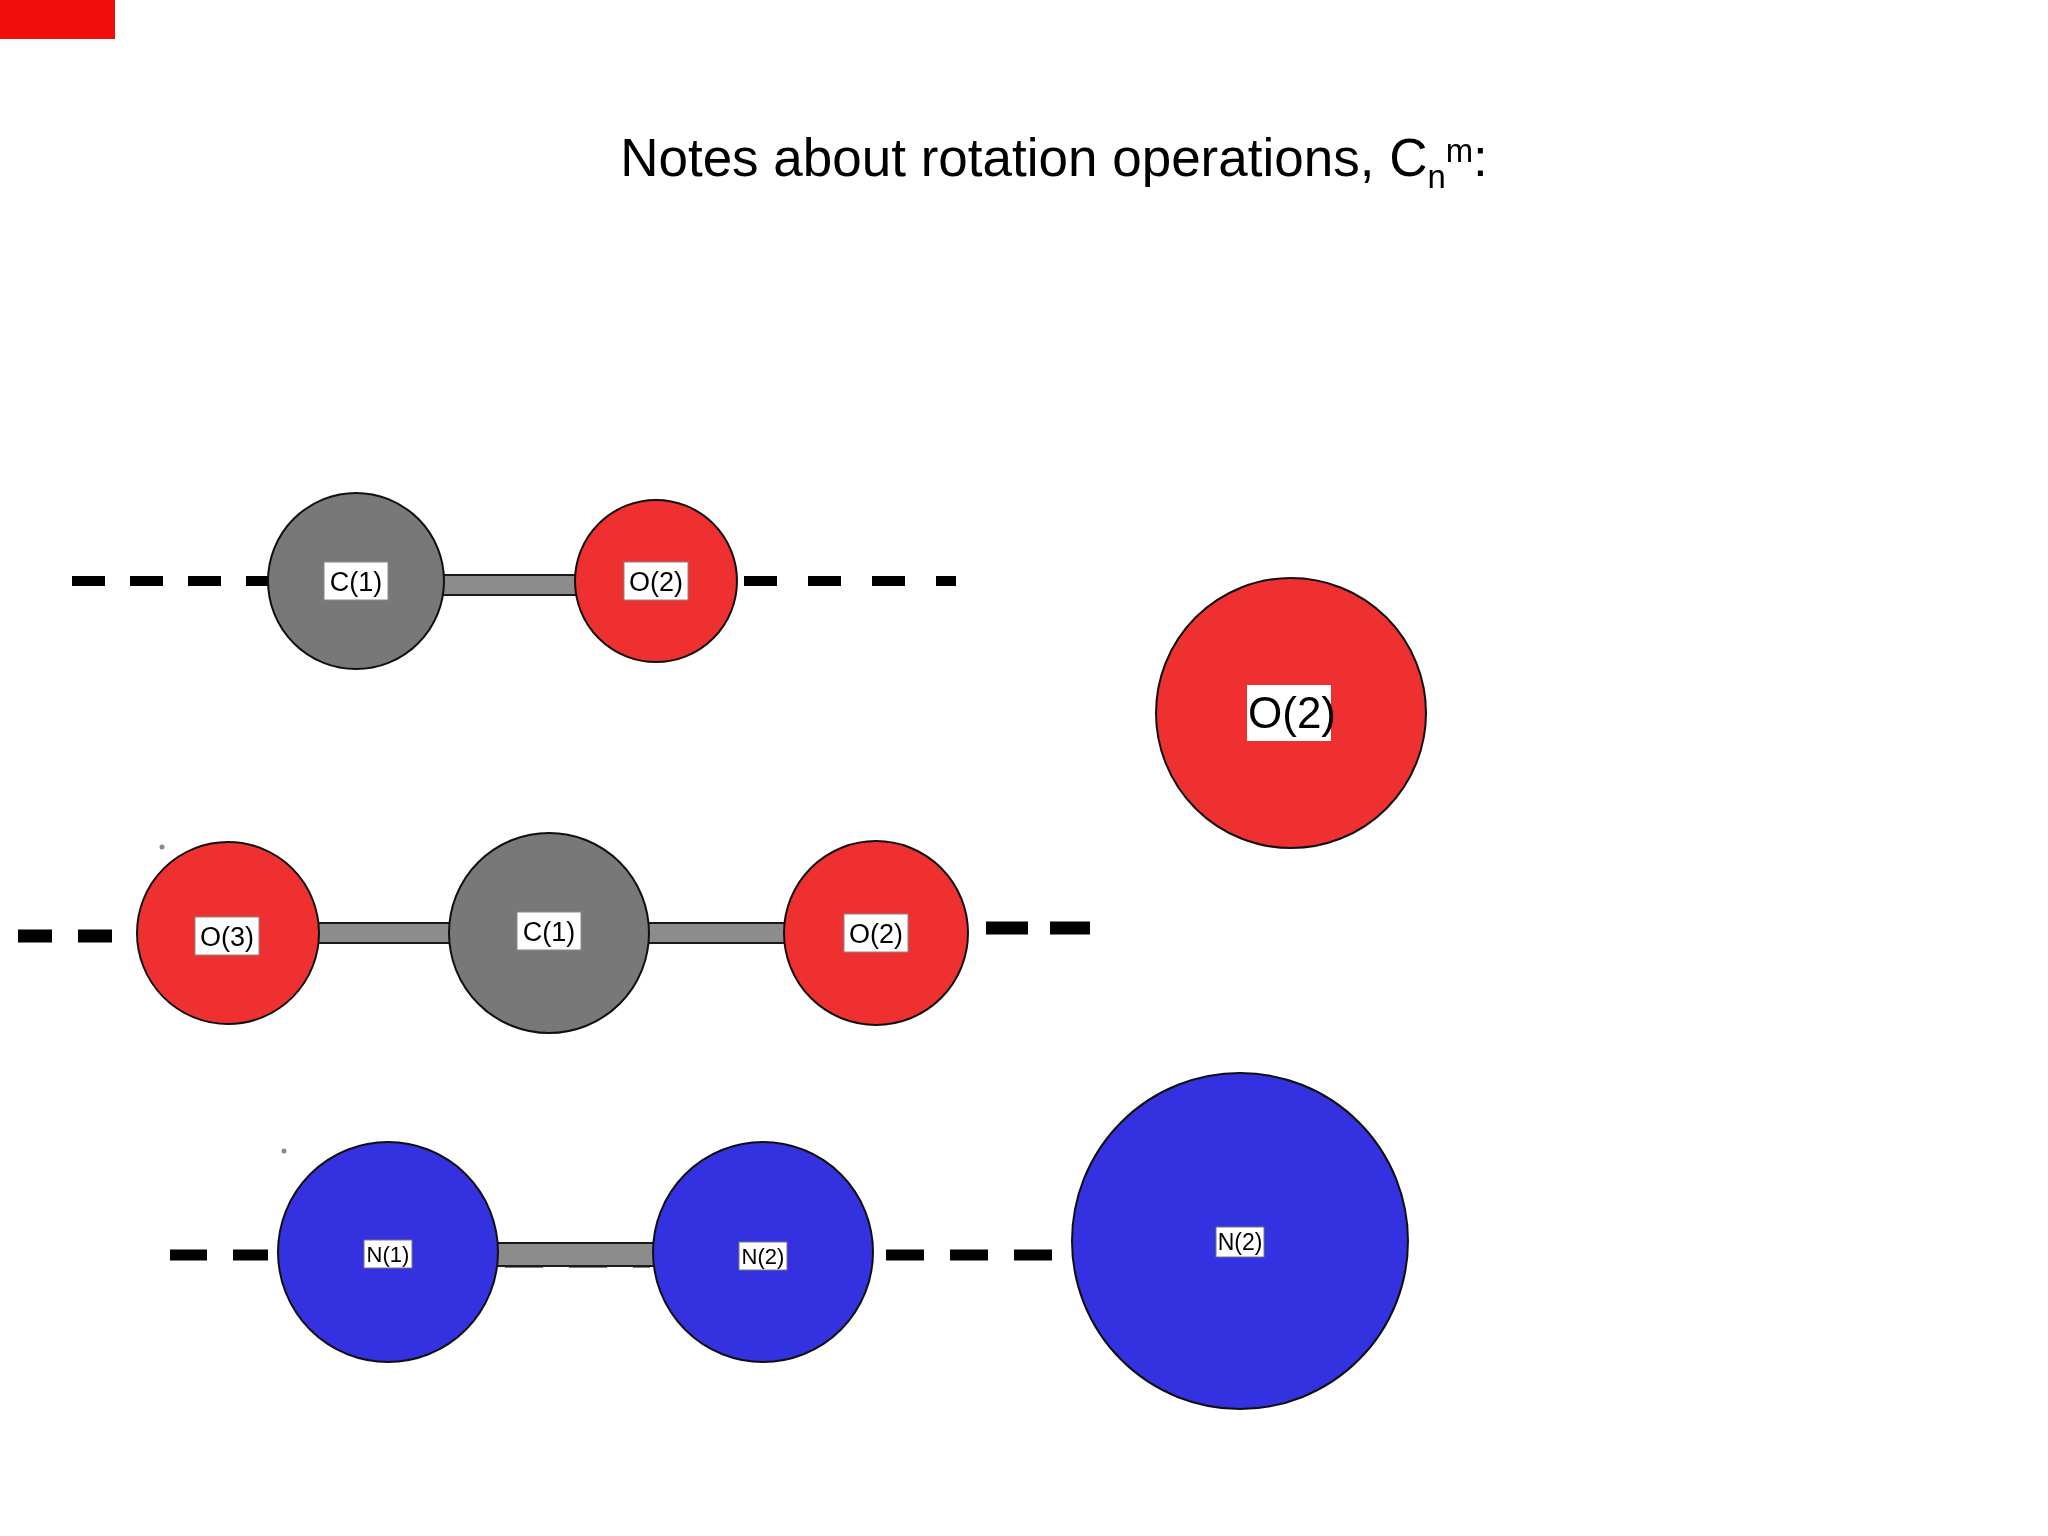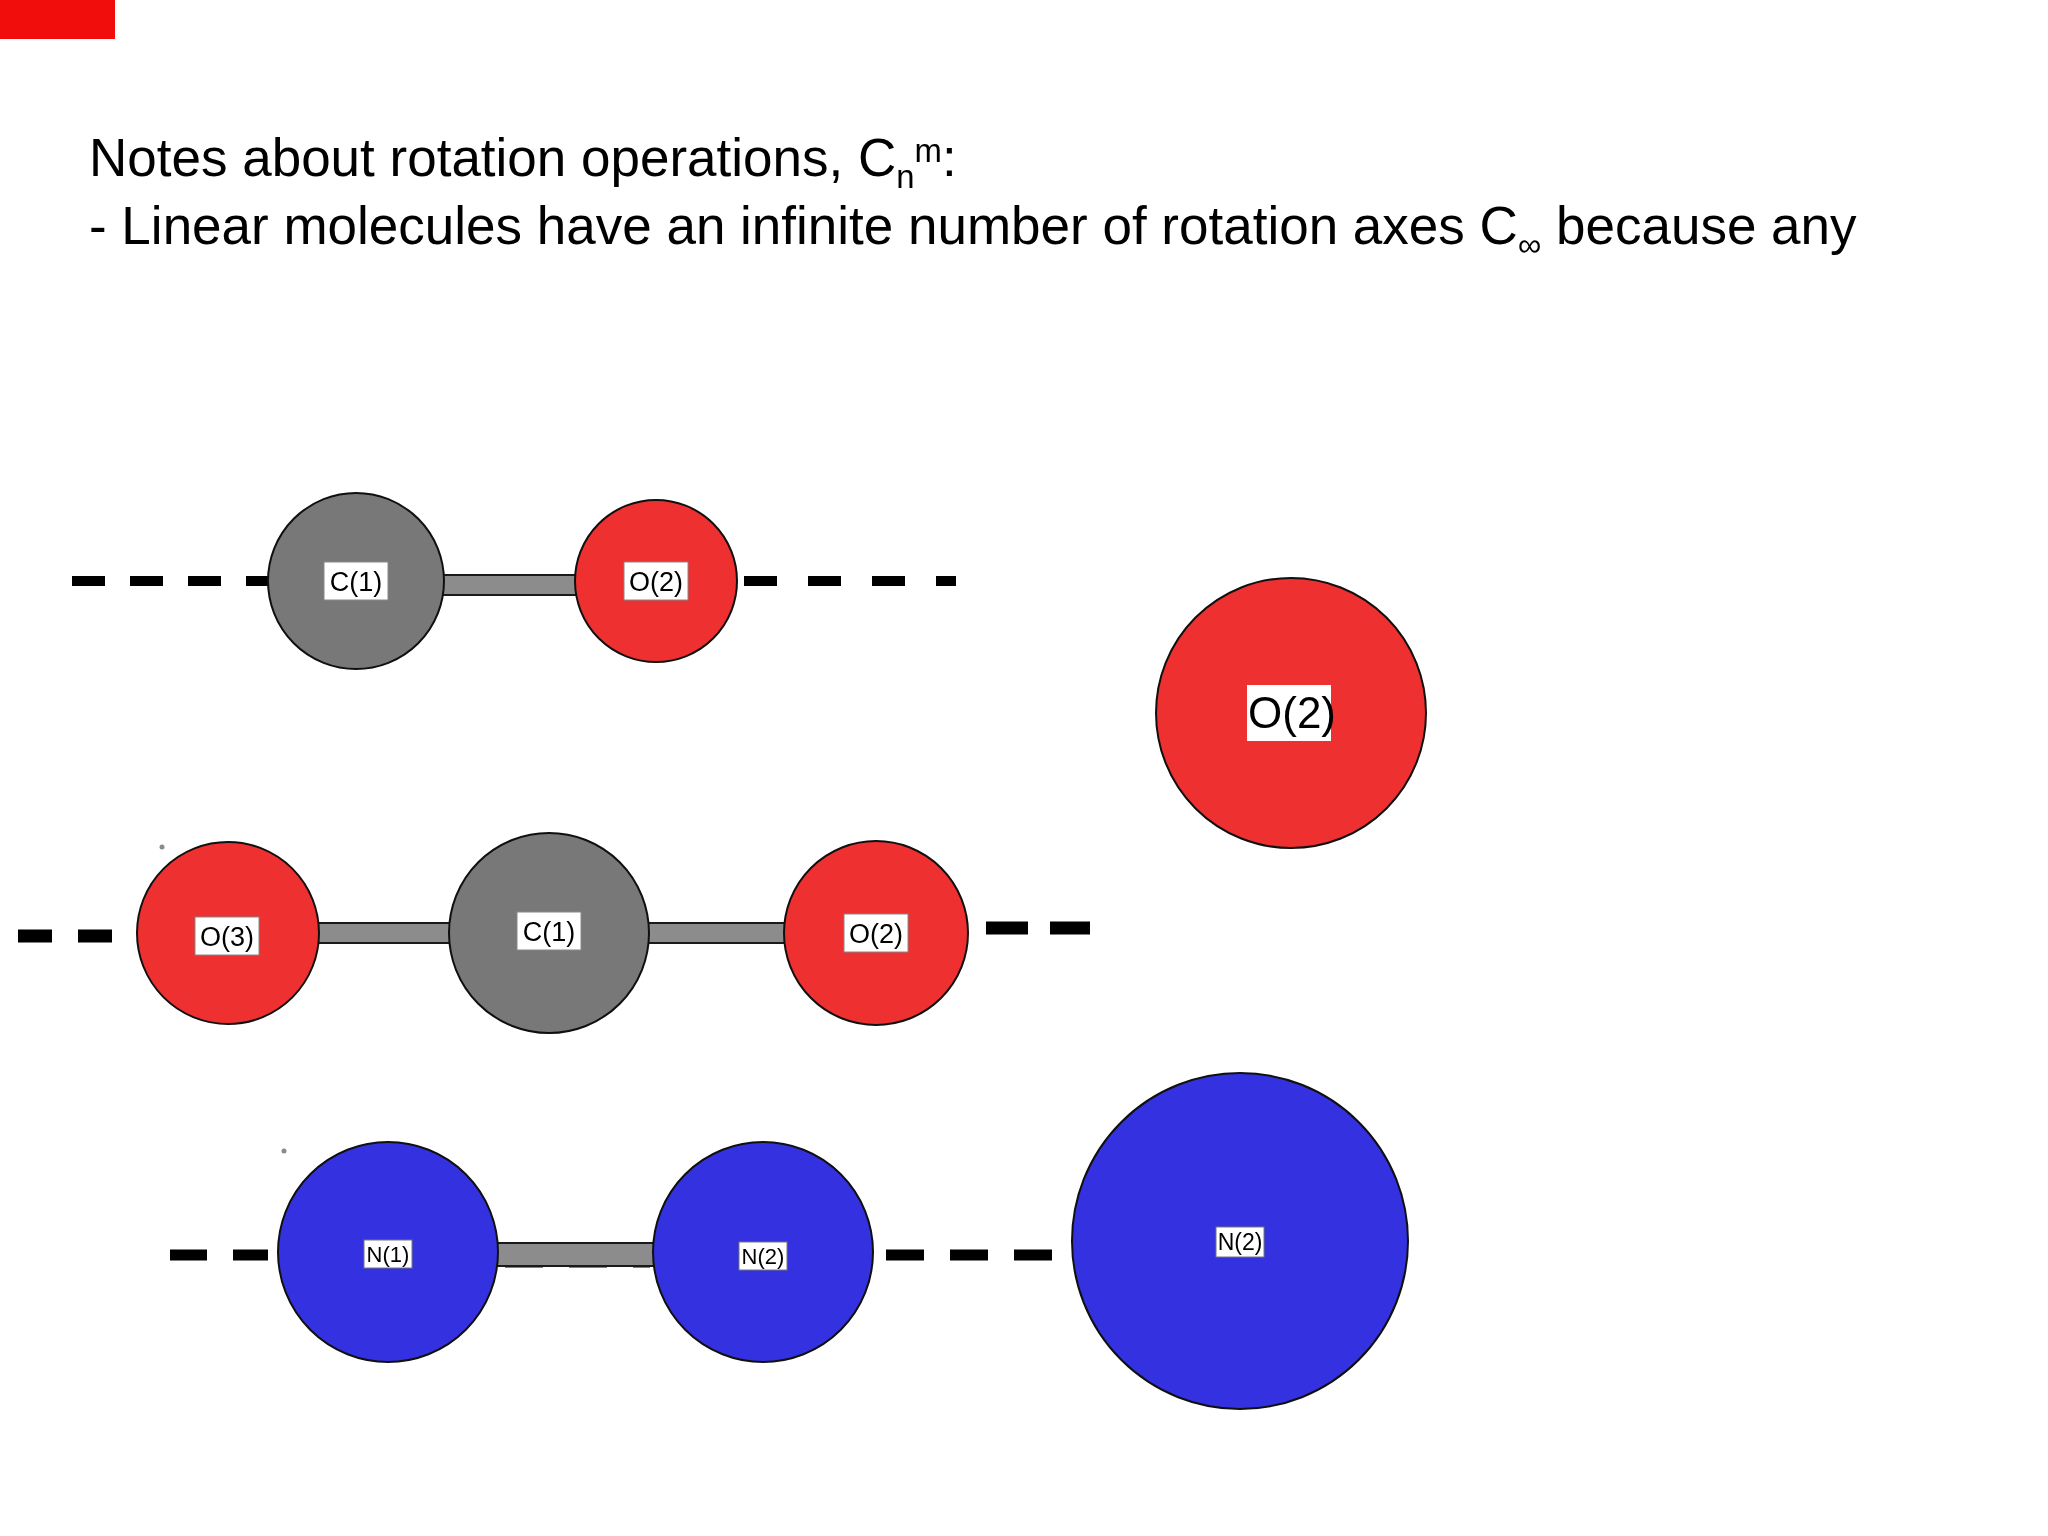--- a/index.html
+++ b/index.html
@@ -3,20 +3,21 @@
 <meta charset="utf-8">
 <style>
   html, body { margin: 0; padding: 0; background: #ffffff; }
   #slide {
     position: relative;
     width: 2048px;
     height: 1536px;
     background: #ffffff;
     overflow: hidden;
     font-family: "Liberation Sans", sans-serif;
+    text-align: center;
   }
   #diagram-svg {
     position: absolute;
     left: 0; top: 0;
     width: 2048px; height: 1536px;
   }
   .title-block {
     position: absolute;
     left: 89px;
     top: 124px;
@@ -39,21 +40,20 @@
   .atom-label-lg  { font-size: 44px; }
   .atom-label-med { font-size: 23px; }
 </style>
 </head>
 <body>
 
 <div id="slide">
 
   <div class="title-block">
     <div><span>Notes about rotation operations, C</span><sub>n</sub><sup>m</sup><span>:</span></div>
-    <div><span>- Linear molecules have an infinite number of rotation axes C</span><sub>∞</sub><span> because any</span></div>
   </div>
 
   <svg id="diagram-svg" viewBox="0 0 2048 1536" xmlns="http://www.w3.org/2000/svg">
 
     <rect x="0" y="0" width="115" height="39" fill="#F20D0D"></rect>
 
     <line x1="72" y1="581" x2="270" y2="581" stroke-width="10" stroke-dasharray="33 25" stroke="#000000"></line>
     <line x1="744" y1="581" x2="956" y2="581" stroke-width="10" stroke-dasharray="33 31" stroke="#000000"></line>
 
     <line x1="18" y1="936" x2="114" y2="936" stroke-width="13" stroke-dasharray="34 26" stroke="#000000"></line>

